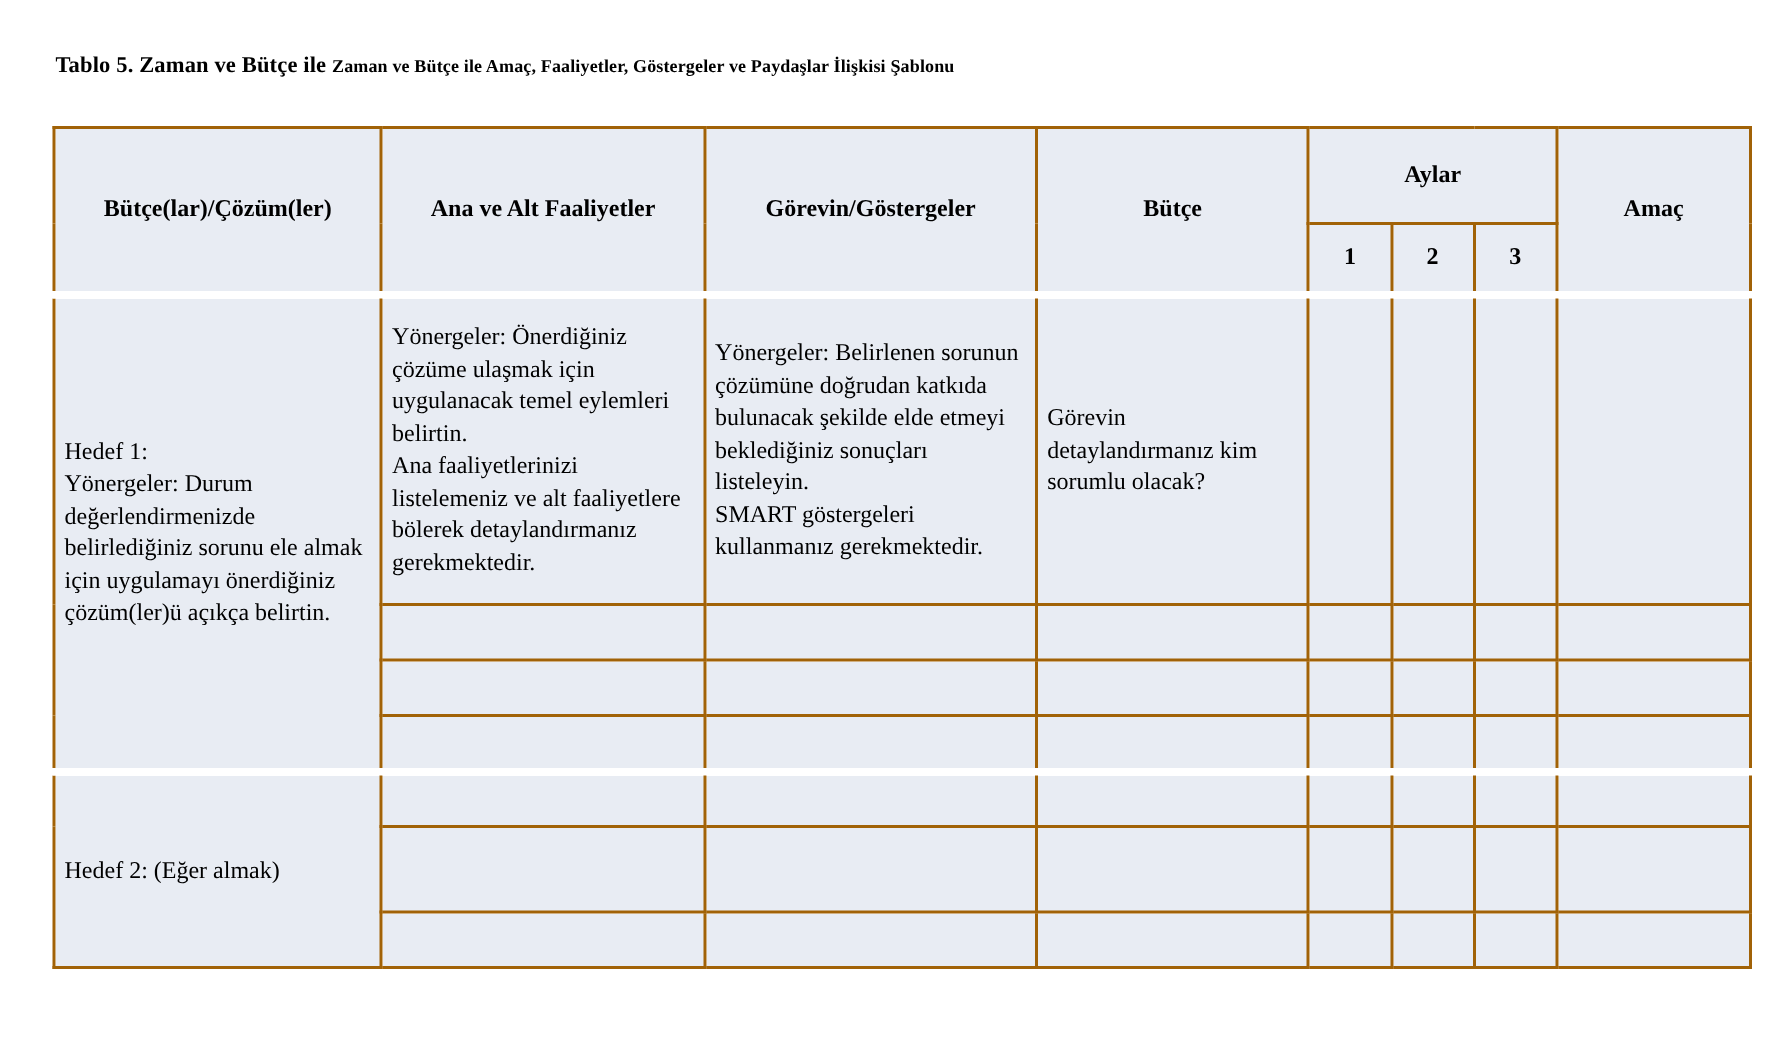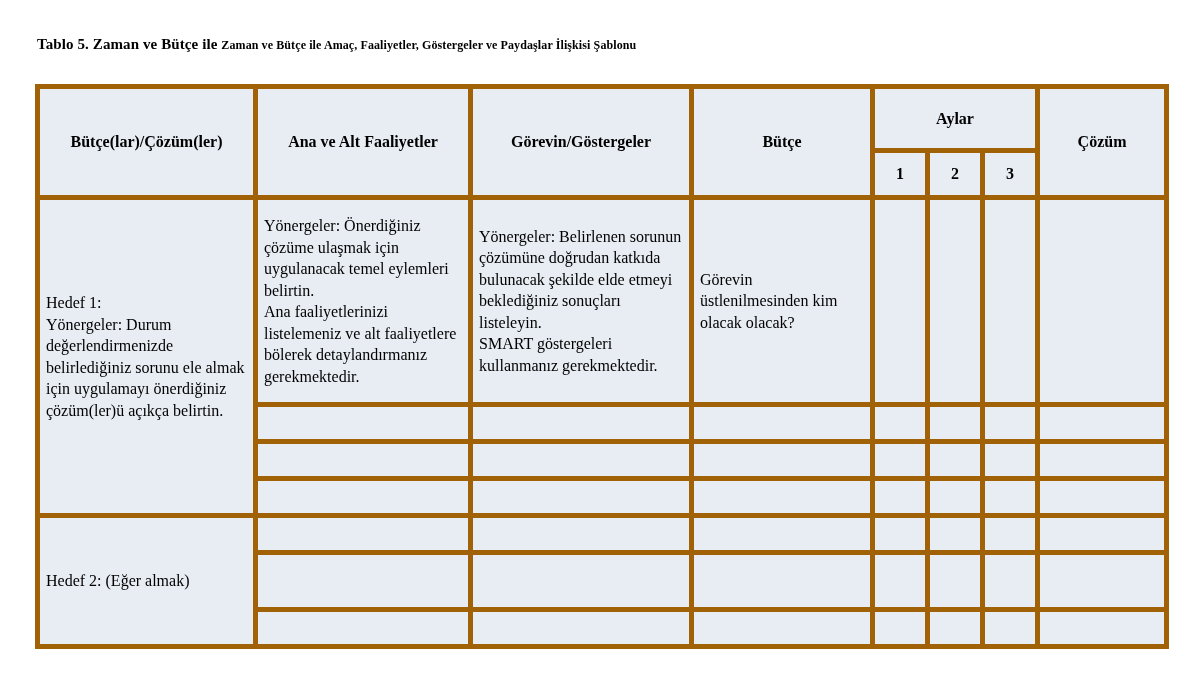--- a/index.html
+++ b/index.html
@@ -26,21 +26,21 @@
   table.template-grid {
     position: absolute;
     left: 35px;
     top: 84px;
     border-collapse: collapse;
     table-layout: fixed;
     width: 1133px;
   }
   .template-grid th, .template-grid td {
     background: #e8ecf3;
-    border: 5px solid #a16207;
+    border: 2px solid #a16207;
     padding: 2px 6px;
     font-size: 16px;
     line-height: 21.5px;
     vertical-align: middle;
     overflow: hidden;
     font-weight: normal;
     text-align: left;
   }
   .template-grid th {
     font-weight: bold;
@@ -82,36 +82,36 @@
     <col style="width:129px">
   </colgroup>
 
   <tbody>
       <tr class="row-head-a">
     <th rowspan="2">Bütçe(lar)/Çözüm(ler)</th>
     <th rowspan="2">Ana ve Alt Faaliyetler</th>
     <th rowspan="2">Görevin/Göstergeler</th>
     <th rowspan="2" class="cell-paydas-header">Bütçe</th>
     <th colspan="3">Aylar</th>
-    <th rowspan="2">Çözüm</th>
+    <th rowspan="2">Amaç</th>
   </tr>
   <tr class="row-head-b">
     <th>1</th>
     <th>2</th>
     <th>3</th>
   </tr>
 
   <tr class="row-body-first">
     <td rowspan="4" class="cell-goal multiline">Hedef 1:
 Yönergeler: Durum değerlendirmenizde belirlediğiniz sorunu ele almak için uygulamayı önerdiğiniz çözüm(ler)ü açıkça belirtin.</td>
     <td class="cell-top-align multiline">Yönergeler: Önerdiğiniz çözüme ulaşmak için uygulanacak temel eylemleri belirtin.
 Ana faaliyetlerinizi listelemeniz ve alt faaliyetlere bölerek detaylandırmanız gerekmektedir.</td>
     <td class="multiline">Yönergeler: Belirlenen sorunun çözümüne doğrudan katkıda bulunacak şekilde elde etmeyi beklediğiniz sonuçları listeleyin.
 SMART göstergeleri kullanmanız gerekmektedir.</td>
-    <td>Görevin üstlenilmesinden kim olacak olacak?</td>
+    <td>Görevin detaylandırmanız kim sorumlu olacak?</td>
     <td></td>
     <td></td>
     <td></td>
     <td></td>
   </tr>
   <tr class="row-sub">
     <td></td>
     <td></td>
     <td></td>
     <td></td>

